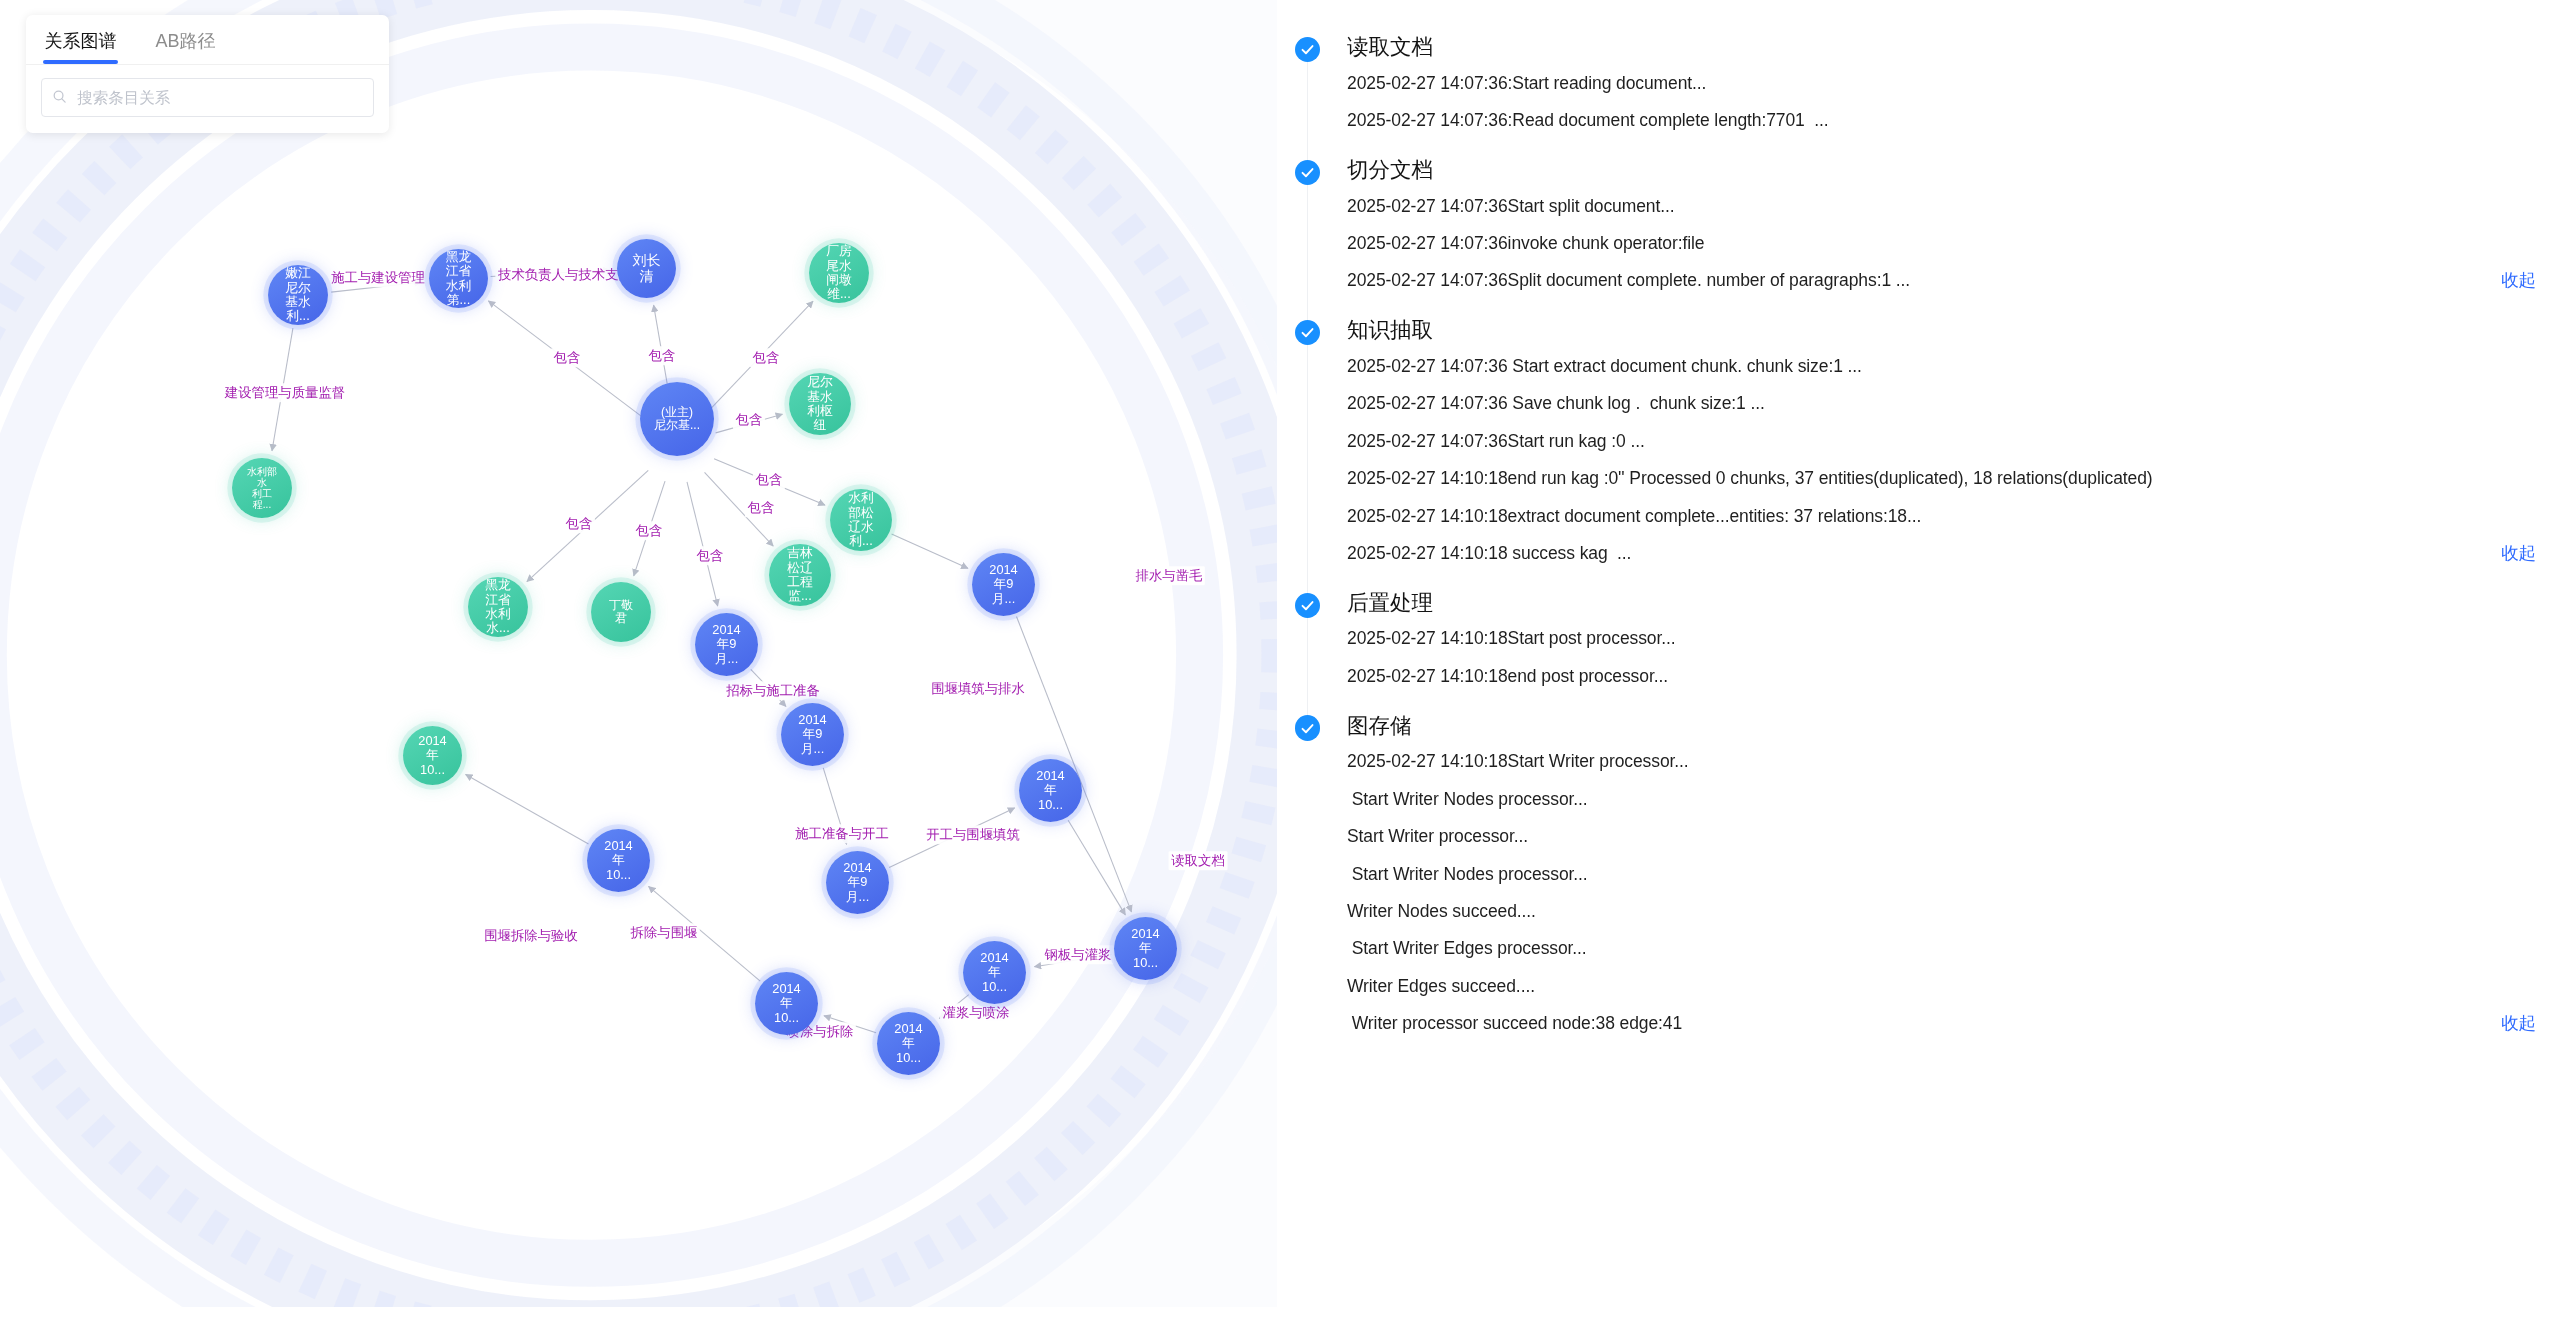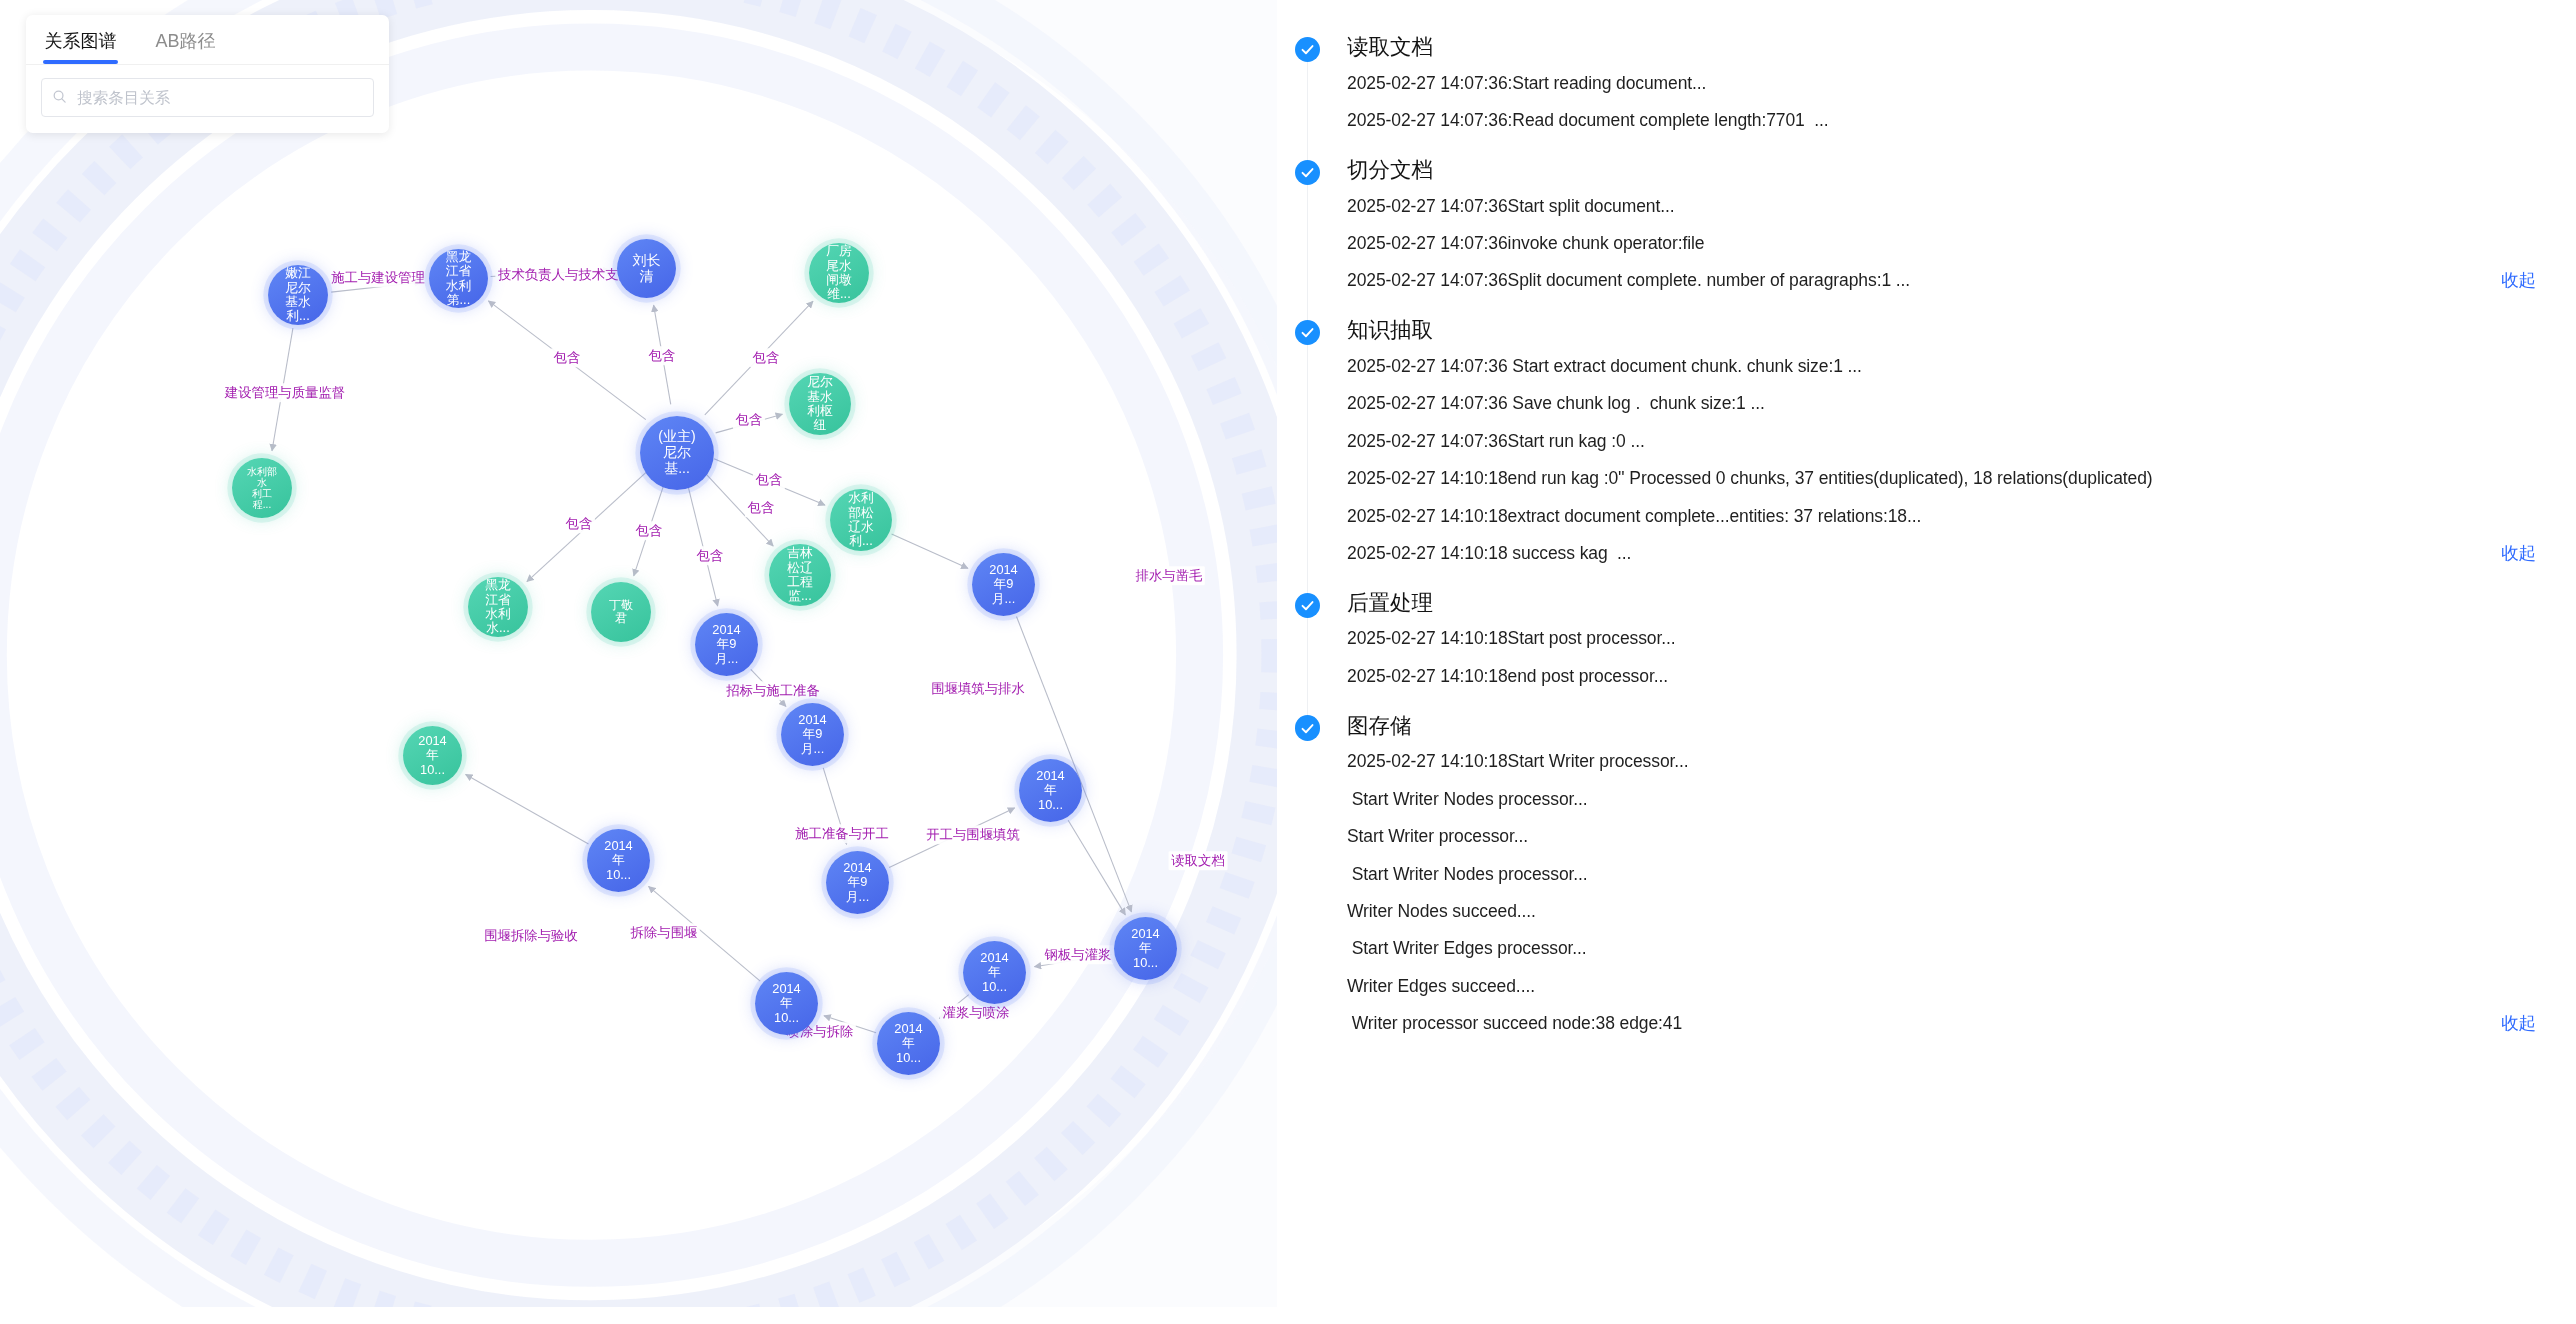--- a/index.html
+++ b/index.html
@@ -203,21 +203,21 @@
         </div>
         <div class="node blue" style="left: 617px; top: 239px; width: 59px; height: 59px; font-size: 14px;">
           <span class="node-label">刘长清</span>
         </div>
         <div class="node green" style="left: 809px; top: 243px; width: 60px; height: 60px; font-size: 12.8px;">
           <span class="node-label">厂房尾水<br>闸墩维...</span>
         </div>
         <div class="node green" style="left: 232px; top: 458px; width: 60px; height: 60px; font-size: 10px;">
           <span class="node-label">水利部水<br>利工程...</span>
         </div>
-        <div class="node blue" style="left: 640px; top: 416px; width: 74px; height: 74px; font-size: 14px;">
+        <div class="node blue" style="left: 640px; top: 382px; width: 74px; height: 74px; font-size: 12px;">
           <span class="node-label">(业主)<br>尼尔基...</span>
         </div>
         <div class="node green" style="left: 789px; top: 373px; width: 62px; height: 62px; font-size: 12.8px;">
           <span class="node-label">尼尔基水<br>利枢纽</span>
         </div>
         <div class="node green" style="left: 830px; top: 489px; width: 62px; height: 62px; font-size: 12.8px;">
           <span class="node-label">水利部松<br>辽水利...</span>
         </div>
         <div class="node green" style="left: 769px; top: 544px; width: 62px; height: 62px; font-size: 12.8px;">
           <span class="node-label">吉林松辽<br>工程监...</span>

